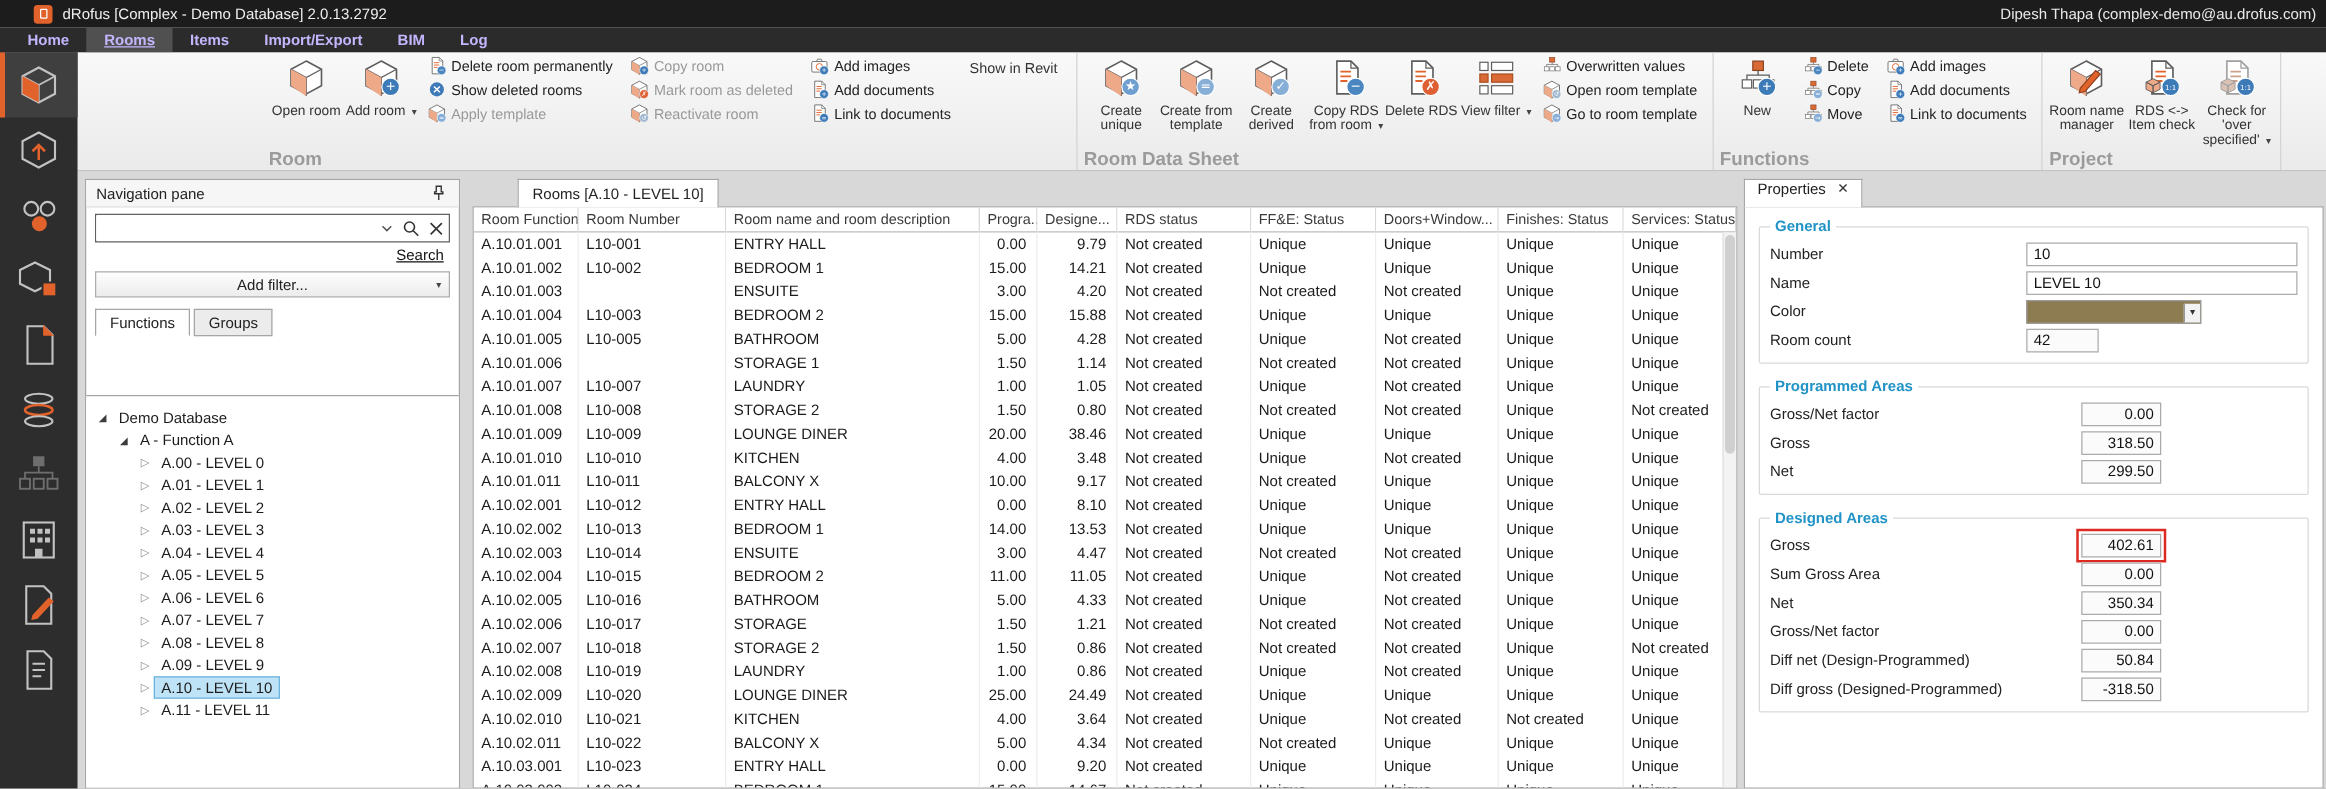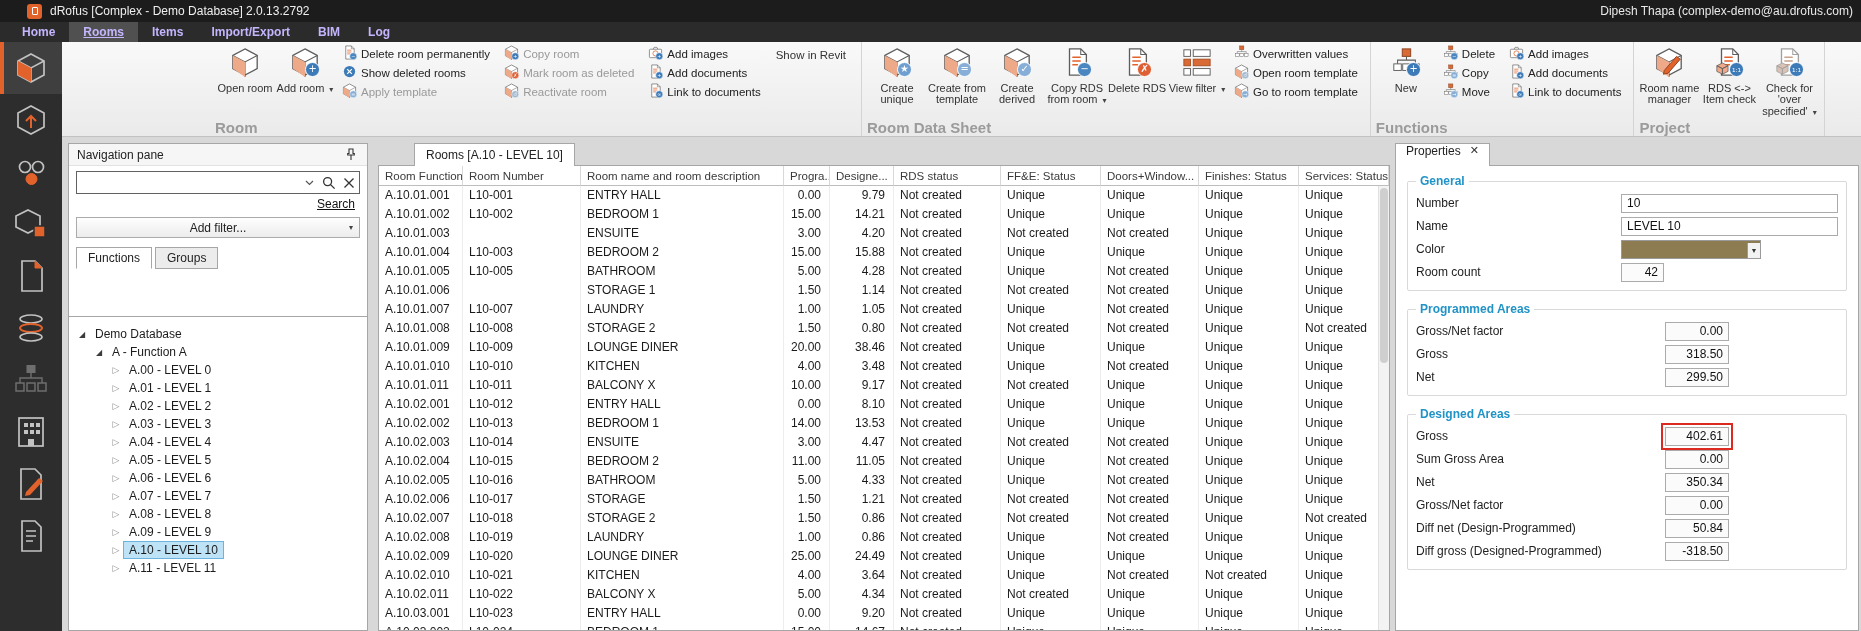--- a/index.html
+++ b/index.html
@@ -94,21 +94,21 @@
   .phead{display:flex;align-items:center;margin:2px 0 10px 2px;}
   .phead svg{width:34px;height:34px;margin-right:16px;}
   .ptitle{font-size:15px;font-weight:bold;color:#111;}
   fieldset.sec{border:1px solid #d9d9d9;border-radius:2px;margin:0 0 11px 0;padding:2px 8px 8px 8px;}
   fieldset.sec legend{color:#2193c6;font-weight:bold;font-size:12px;padding:0 4px;margin-left:0;}
   .frow{display:flex;align-items:center;height:20px;margin-top:3px;}
   .flabel{width:205px;font-size:12px;color:#222;flex:0 0 205px;}
   .frow input{height:19px;border:1px solid #ababab;font-size:12px;padding:0 5px;
               font-family:"Liberation Sans",sans-serif;color:#111;background:#fff;}
   .frow input.text{flex:1;}
-  .frow input.count{width:43px;text-align:right;background:#fbfbfb;}
+  .frow input.count{width:58px;text-align:left;background:#fbfbfb;}
   .frow input.num{width:64px;margin-left:44px;text-align:right;background:#fbfbfb;}
   .frow input.hl{outline:2px solid #dd2a20;outline-offset:2px;}
   .swatch{width:140px;height:19px;border:1px solid #9a9a9a;position:relative;}
   .swatch .dd{position:absolute;right:0;top:2px;bottom:0;width:13px;background:#f2f2f2;border-left:1px solid #9a9a9a;
               font-size:7px;color:#333;display:flex;align-items:center;justify-content:center;}
 </style>
 </head>
 <body>
 
 <div class="app">

